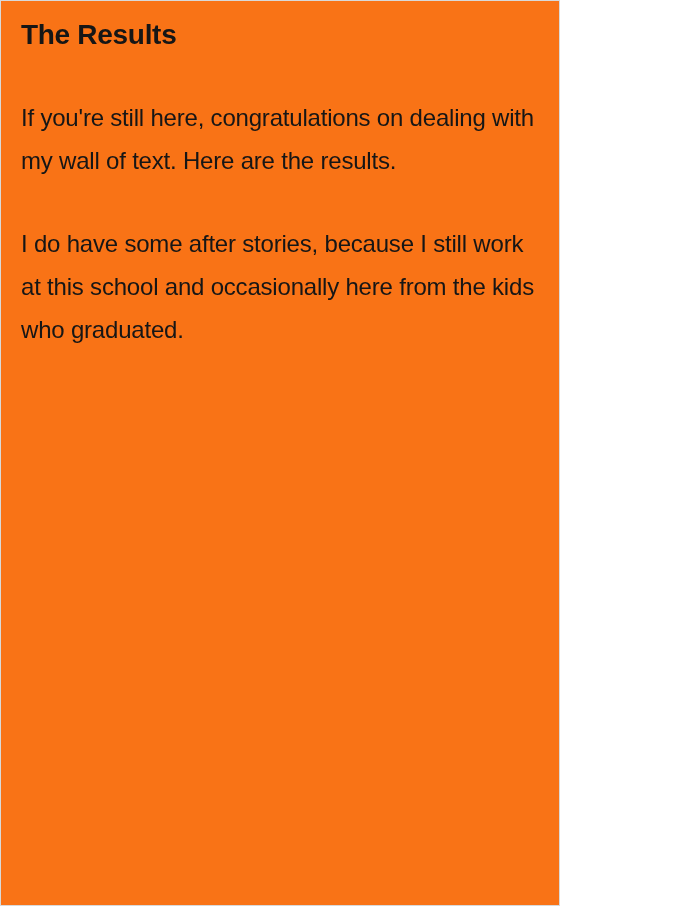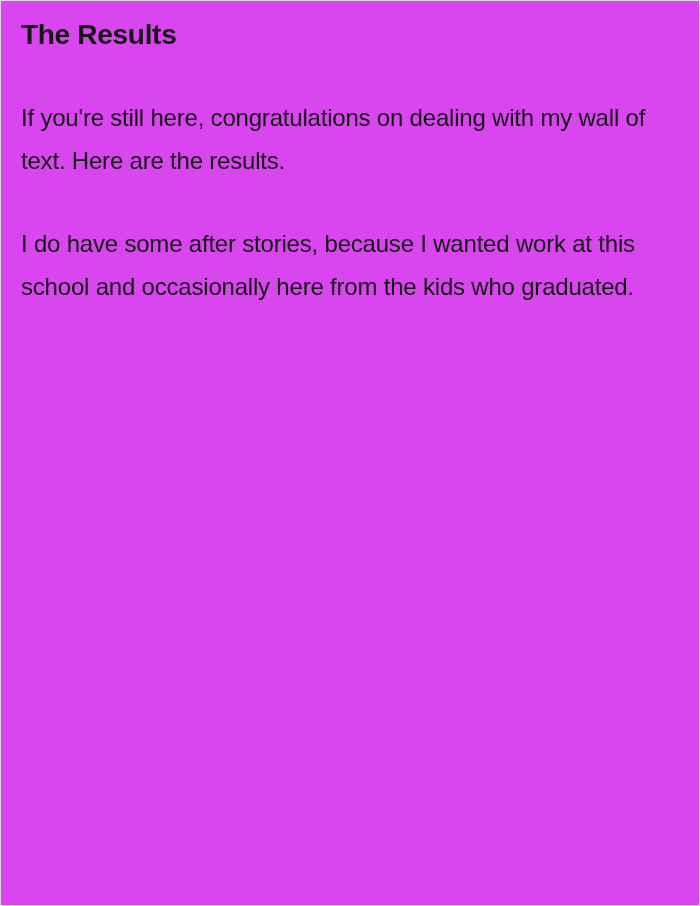--- a/index.html
+++ b/index.html
@@ -2,23 +2,23 @@
 <html><head>
 <meta charset="utf-8">
 <style>
   html, body {
     margin: 0;
     padding: 0;
     background: #ffffff;
   }
   .page {
     box-sizing: border-box;
-    width: 700px;
+    width: 560px;
     min-height: 906px;
-    background: #d946ef;
+    background: #f97316;
     border: 1px solid #d9d9d9;
     padding: 12px 20px 20px 20px;
     font-family: "Liberation Sans", sans-serif;
     color: #161616;
     overflow: hidden;
   }
   .page h1 {
     font-size: 28px;
     line-height: 43px;
     font-weight: bold;
@@ -34,14 +34,14 @@
   .page p:last-child {
     margin-bottom: 0;
   }
 </style>
 </head>
 <body>
 
 <main class="page">
   <h1>The Results</h1>
   <p>If you're still here, congratulations on dealing with my wall of text. Here are the results.</p>
-  <p>I do have some after stories, because I wanted work at this school and occasionally here from the kids who graduated.</p>
+  <p>I do have some after stories, because I still work at this school and occasionally here from the kids who graduated.</p>
 </main>
 
 </body></html>

